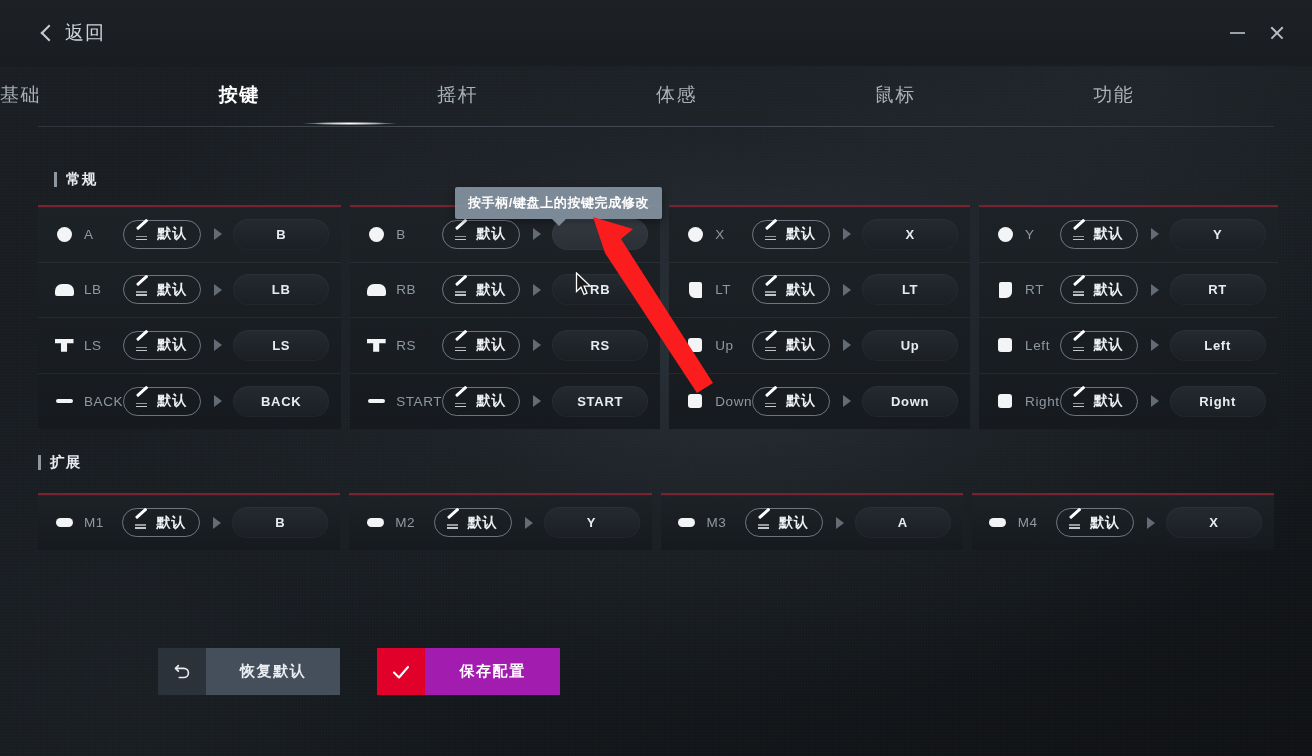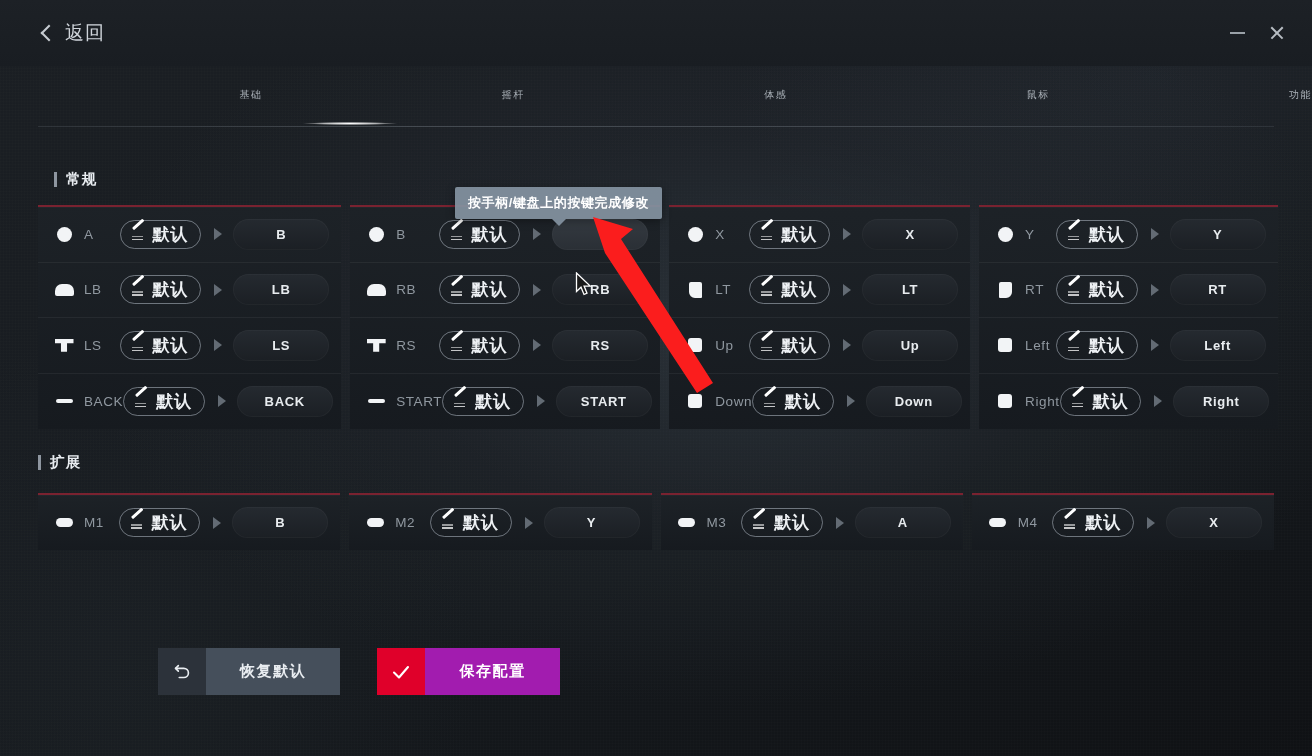--- a/index.html
+++ b/index.html
@@ -63,23 +63,23 @@
   }
   .wc-close::before { transform:rotate(45deg); }
   .wc-close::after  { transform:rotate(-45deg); }
 
   
   .tabs {
     position:absolute; top:66px; left:0; right:0; height:60px;
     display:flex; align-items:center;
   }
   .tab {
-    flex:1; text-align:center; color:#a9b0b7; font-size:10px;
+    flex:1; text-align:center; color:#a9b0b7; font-size:19px;
     letter-spacing:1.5px; cursor:pointer; position:relative; height:100%;
-    display:flex; align-items:center; justify-content:flex-end;
+    display:flex; align-items:center; justify-content:flex-start;
     padding-bottom:2px;
   }
   .tab.active { color:#ffffff; font-weight:600; }
   .tabs-rule {
     position:absolute; top:126px; left:38px; right:38px; height:1px;
     background: linear-gradient(90deg, rgba(150,160,170,0.16) 0%, rgba(160,170,180,0.30) 30%, rgba(160,170,180,0.26) 70%, rgba(150,160,170,0.14) 100%);
   }
   .tab-underline {
     position:absolute; top:122px; left:303px; width:94px; height:3px;
     background: radial-gradient(closest-side, #ffffff 0%, rgba(255,255,255,.65) 55%, rgba(255,255,255,0) 100%);
@@ -139,21 +139,21 @@
   .pencil { position:relative; width:16px; height:14px; flex:0 0 16px; }
   .pencil::before {
     content:""; position:absolute; left:1px; top:1px;
     width:14px; height:3.4px; background:#ffffff;
     transform:rotate(-42deg); transform-origin:left top; border-radius:1px;
   }
   .pencil::after {
     content:""; position:absolute; left:1px; bottom:1px; width:11px; height:1.4px;
     background:rgba(255,255,255,0.75); box-shadow:0 -3px 0 rgba(255,255,255,0.55);
   }
-  .default-label { color:#eef1f4; font-size:17px; font-weight:700; letter-spacing:.8px; }
+  .default-label { color:#eef1f4; font-size:14px; font-weight:700; letter-spacing:.8px; }
 
   .arrow {
     width:0; height:0; margin:0 11px 0 13px; flex:0 0 auto;
     border-left:8px solid #636b74;
     border-top:6px solid transparent;
     border-bottom:6px solid transparent;
   }
 
   .value-btn {
     width:96px; height:31px; border-radius:16px;
@@ -216,20 +216,23 @@
     </div>
     <div class="wincontrols">
       <div class="wc wc-min"></div>
       <div class="wc wc-close"></div>
     </div>
   </div>
 
   <div class="tabs" id="tabs">
       <div class="tab">
         <span>基础</span>
+      </div>
+      <div class="tab active">
+        <span>按键</span>
       </div>
       <div class="tab">
         <span>摇杆</span>
       </div>
       <div class="tab">
         <span>体感</span>
       </div>
       <div class="tab">
         <span>鼠标</span>
       </div>

